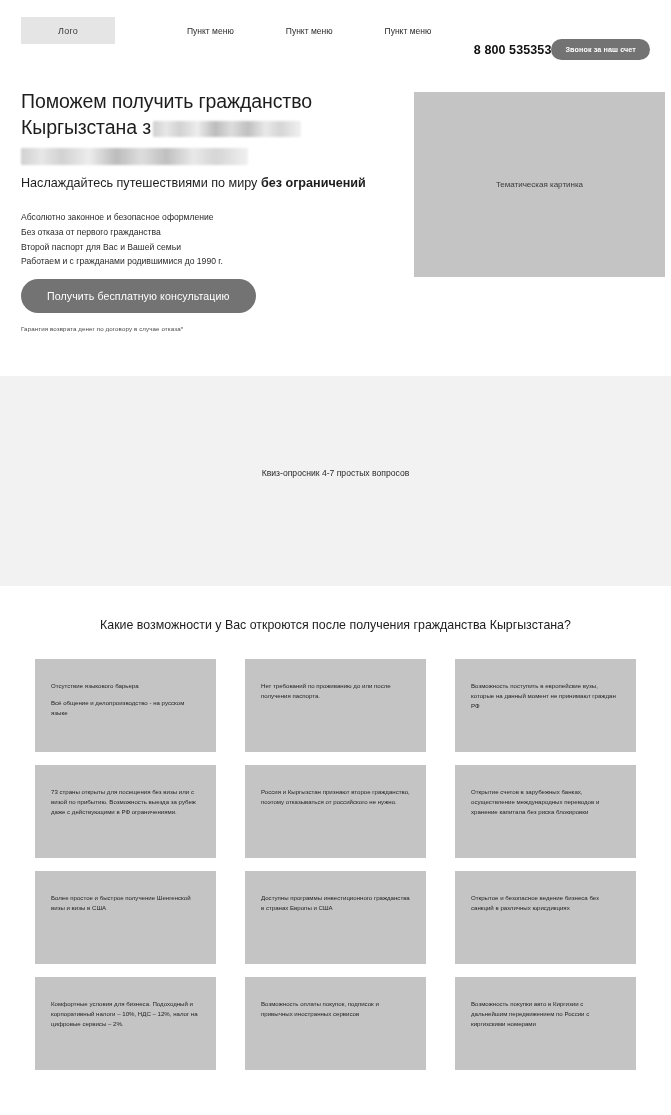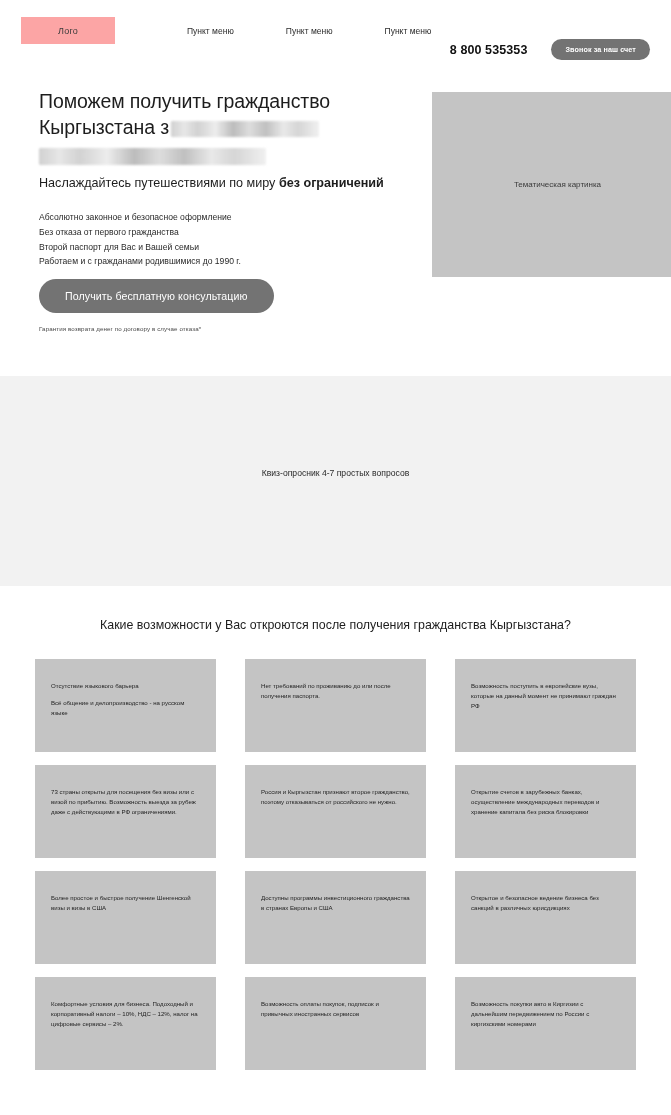--- a/index.html
+++ b/index.html
@@ -23,21 +23,21 @@
   .header {
     height: 61px;
     background: #ffffff;
     display: flex;
     align-items: center;
     padding: 0 21px;
   }
   .logo-box {
     width: 94px;
     height: 27px;
-    background: #fca5a5;
+    background: #e5e5e5;
     display: flex;
     align-items: center;
     justify-content: center;
     font-size: 9px;
     color: #3b3b3b;
     letter-spacing: .2px;
     flex: 0 0 auto;
   }
   .nav {
     display: flex;
@@ -48,21 +48,21 @@
   .nav-item {
     font-size: 8.5px;
     color: #2b2b2b;
     white-space: nowrap;
     cursor: pointer;
   }
   .header-right {
     margin-left: auto;
     display: flex;
     align-items: center;
-    gap: 24px;
+    gap: 0;
     margin-top: 38px;
   }
   .phone {
     font-size: 12.5px;
     font-weight: 700;
     color: #111111;
     letter-spacing: .1px;
     white-space: nowrap;
   }
   .btn-pill {
@@ -78,21 +78,21 @@
     height: 21px;
     padding: 0 14px;
     font-size: 7.2px;
     font-weight: 600;
     letter-spacing: .1px;
   }
 
   
   .hero {
     display: flex;
-    padding: 28px 21px 0 39px;
+    padding: 28px 21px 0 21px;
     gap: 18px;
   }
   .hero-left { width: 375px; flex: 0 0 375px; }
 
   .hero-title {
     font-size: 19.5px;
     font-weight: 400;
     line-height: 1.33;
     color: #1d1d1d;
     letter-spacing: -.1px;

